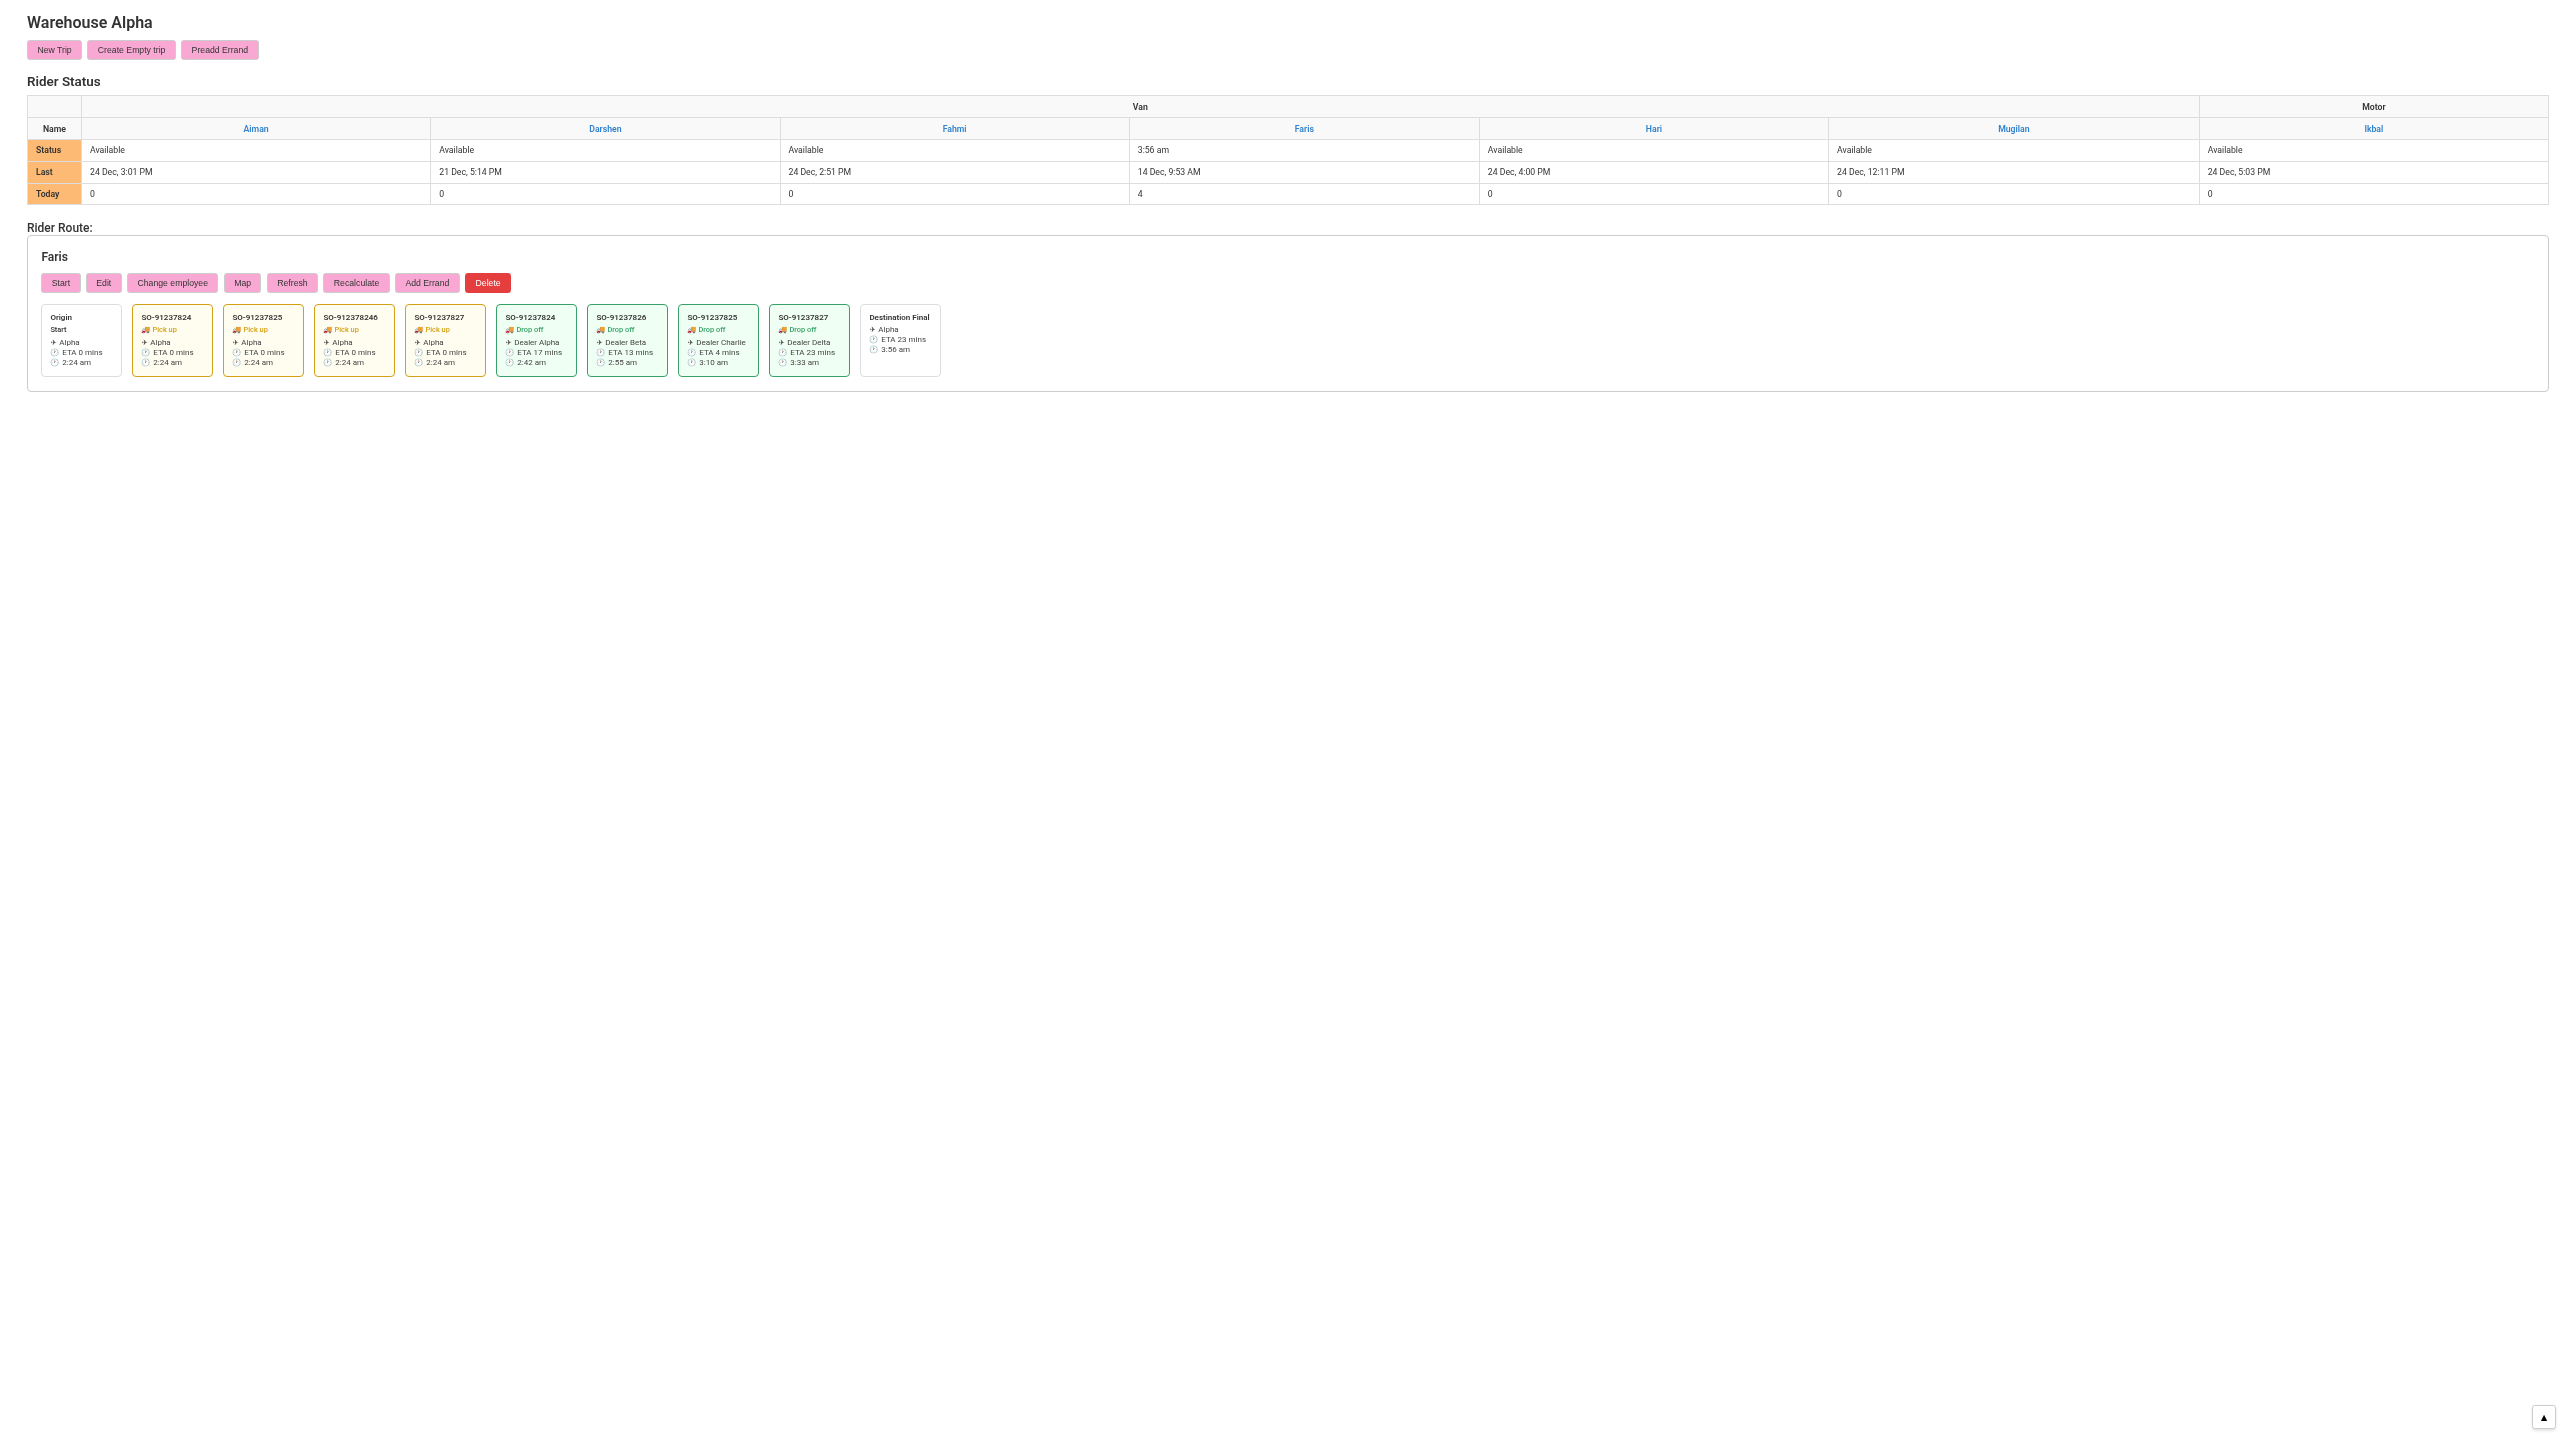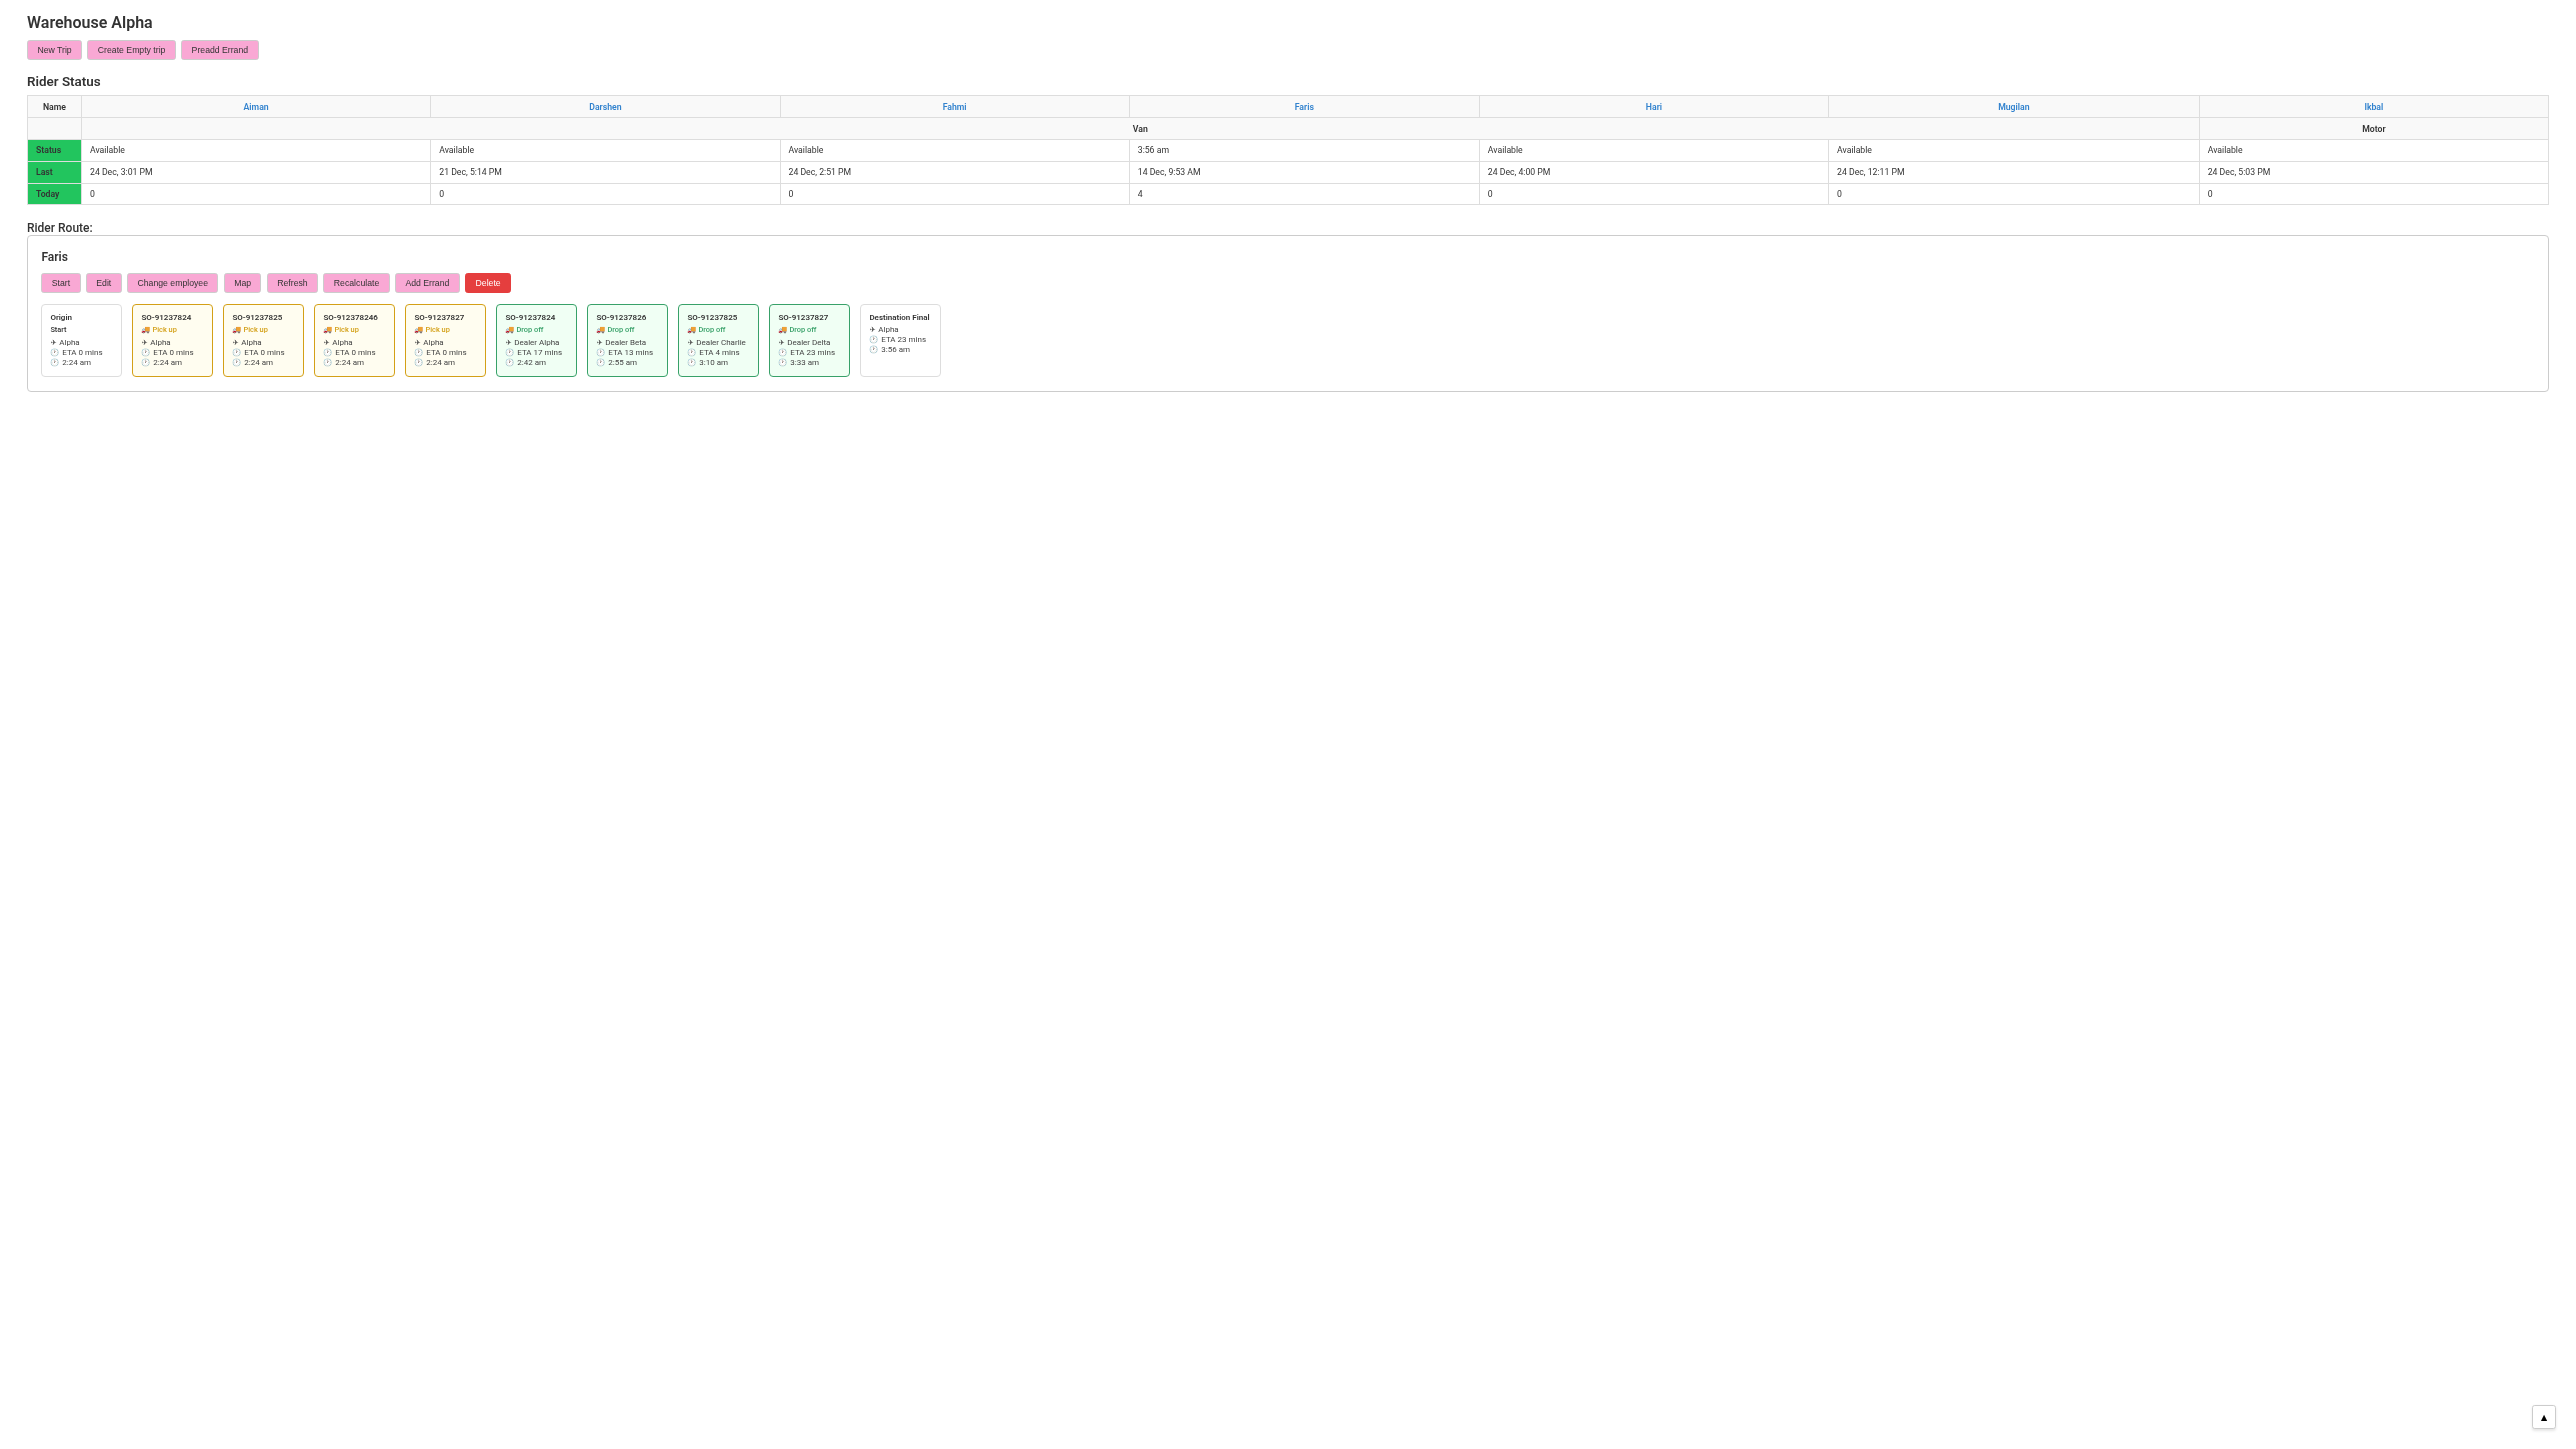--- a/index.html
+++ b/index.html
@@ -61,21 +61,21 @@
     }
 
     .rider-status-table thead th {
       background: #f9f9f9;
       font-weight: 600;
       text-align: center;
     }
 
     .rider-status-table .row-label {
       font-weight: 600;
-      background: #22c55e;
+      background: #fdba74;
     }
 
     .rider-status-table .name-link {
       color: #3182ce;
       text-decoration: none;
       cursor: pointer;
     }
 
     h3.subsection-title {
       font-size: 12px;
@@ -176,33 +176,33 @@
   <button class="btn">New Trip</button>
   <button class="btn">Create Empty trip</button>
   <button class="btn">Preadd Errand</button>
 </div>
 
 <h2 class="section-title">Rider Status</h2>
 
 <table class="rider-status-table">
   <thead>
     <tr>
+      <th style="width:54px;"></th>
+      <th colspan="6" class="colspan-van">Van</th>
+      <th class="colspan-motor">Motor</th>
+    </tr>
+    <tr>
       <th>Name</th>
       <th><a class="name-link">Aiman</a></th>
       <th><a class="name-link">Darshen</a></th>
       <th><a class="name-link">Fahmi</a></th>
       <th><a class="name-link">Faris</a></th>
       <th><a class="name-link">Hari</a></th>
       <th><a class="name-link">Mugilan</a></th>
       <th><a class="name-link">Ikbal</a></th>
-    </tr>
-    <tr>
-      <th style="width:54px;"></th>
-      <th colspan="6" class="colspan-van">Van</th>
-      <th class="colspan-motor">Motor</th>
     </tr>
   </thead>
   <tbody id="rider-status-tbody">
   <tr>
         <td class="row-label">Status</td>
         <td>Available</td>
         <td>Available</td>
         <td>Available</td>
         <td>3:56 am</td>
         <td>Available</td>

